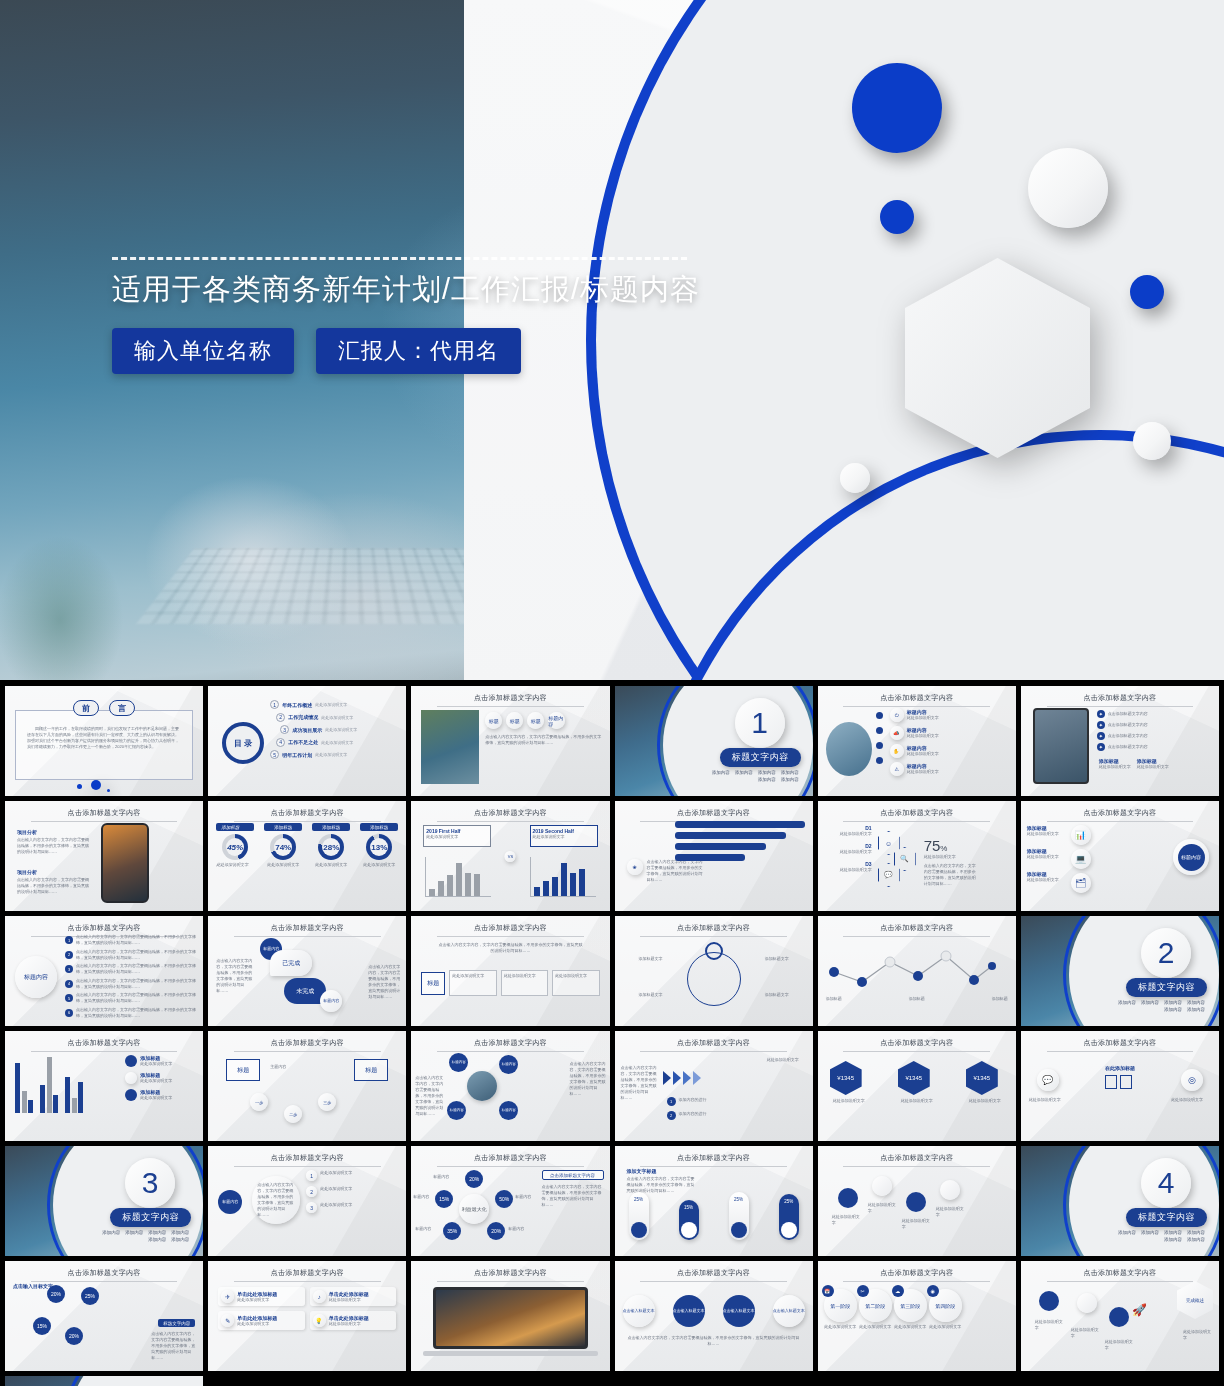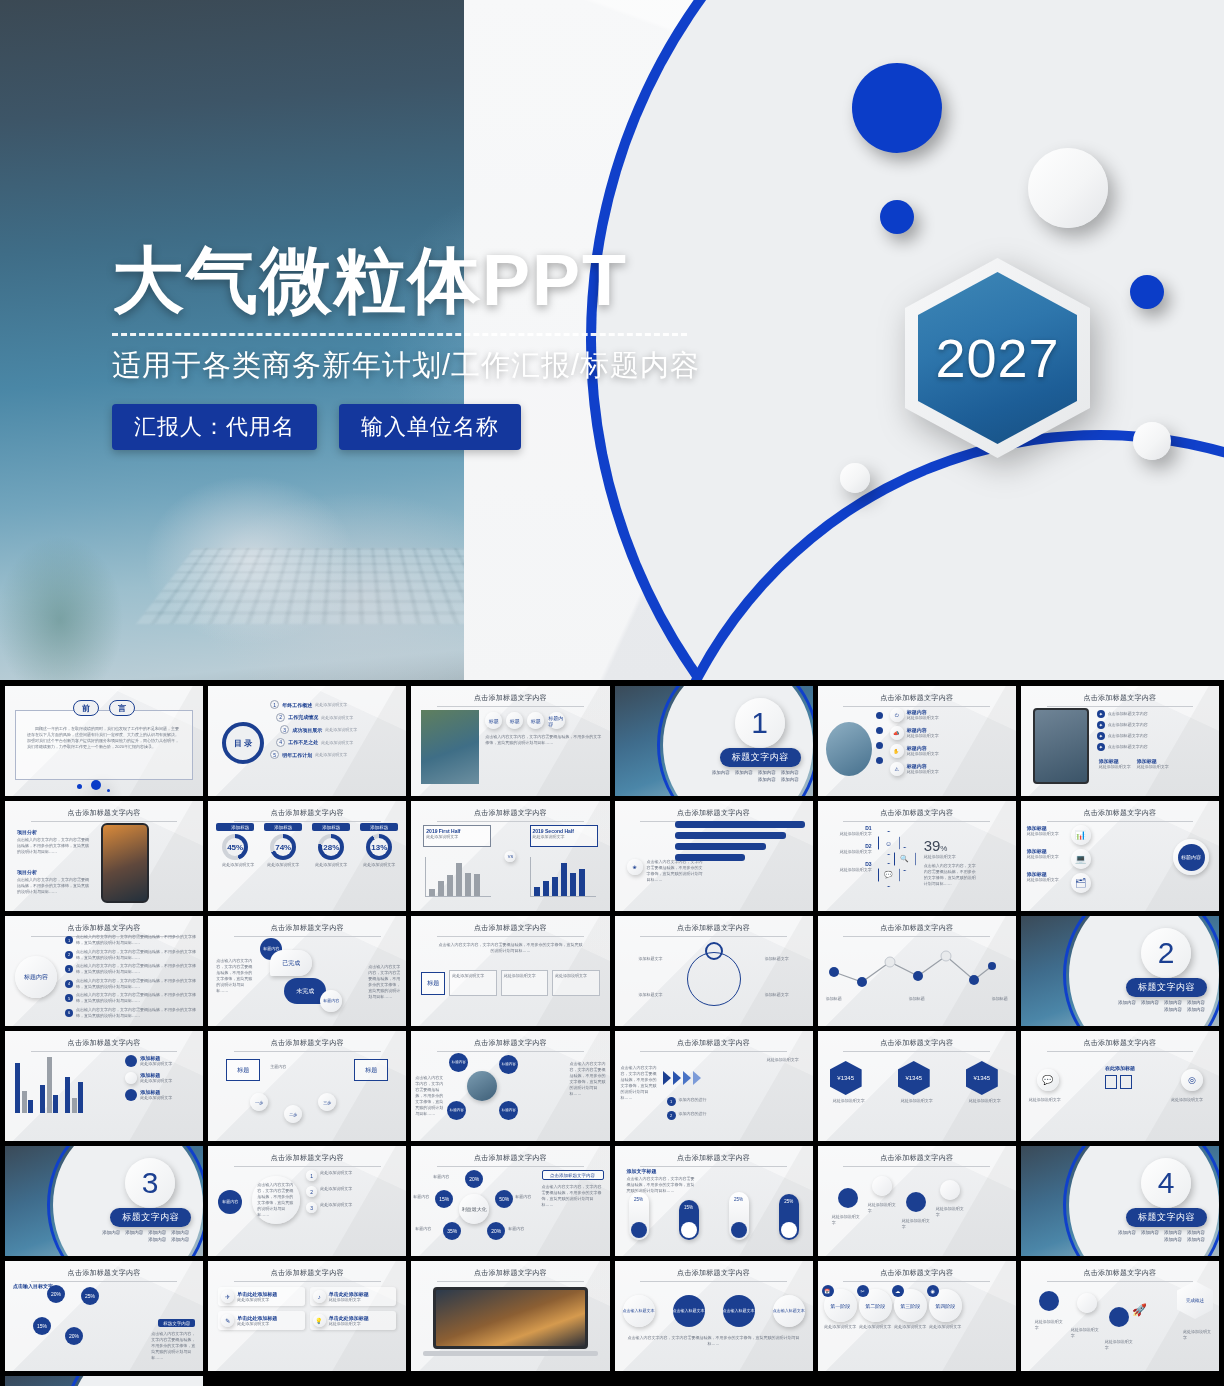--- a/index.html
+++ b/index.html
@@ -205,32 +205,28 @@
 
   <div class="dot blue" style="left:852px;top:63px;width:90px;height:90px;"></div>
   <div class="dot blue" style="left:880px;top:200px;width:34px;height:34px;"></div>
   <div class="dot blue" style="left:1130px;top:275px;width:34px;height:34px;"></div>
   <div class="dot white" style="left:1028px;top:148px;width:80px;height:80px;"></div>
   <div class="dot white" style="left:1133px;top:422px;width:38px;height:38px;"></div>
   <div class="dot white" style="left:840px;top:463px;width:30px;height:30px;"></div>
 
   <div class="hexwrap">
     <div class="hex"></div>
-    <div class="hex-in">
-      <span>2027</span>
-    </div>
   </div>
 
   <div class="title-block">
-    <div class="main-title">大气微粒体PPT</div>
     <div class="dash-rule"></div>
     <div class="sub-title">适用于各类商务新年计划/工作汇报/标题内容</div>
     <div class="pills">
+      <div class="pill">输入单位名称</div>
       <div class="pill">汇报人：代用名</div>
-      <div class="pill">输入单位名称</div>
     </div>
   </div>
 </div>
 
 <div class="grid">
 
   <div class="thumb">
     <div class="pref-box"></div>
     <div class="pref-tab">
       <div>前</div>
@@ -380,21 +376,21 @@
     <div class="mini mini-ttl" style="left:12px;top:28px;">项目分析</div>
     <div class="mini mini-txt" style="left:12px;top:36px;width:74px;">点击输入内容文字内容，文字内容需要概括精炼，不用多余的文字修饰，直简意赅的说明计划与目标……</div>
     <div class="mini mini-ttl" style="left:12px;top:68px;">项目分析</div>
     <div class="mini mini-txt" style="left:12px;top:76px;width:74px;">点击输入内容文字内容，文字内容需要概括精炼，不用多余的文字修饰，直简意赅的说明计划与目标……</div>
     <div class="mini" style="left:96px;top:22px;width:48px;height:80px;border:2px solid #26292e;border-radius:6px;background:linear-gradient(160deg,#d98a3a,#60483c 55%,#23303c);"></div>
   </div>
 
   <div class="thumb">
     <div class="t-head">点击添加标题文字内容</div>
     <div class="mini" style="left:8px;top:22px;right:8px;display:flex;justify-content:space-between;">
-      <div style="text-align:right;">
+      <div style="text-align:left;font-style:italic;">
         <div class="chip">添加标题</div>
         <div style="width:26px;height:26px;margin:3px auto 0;border-radius:50%;background:conic-gradient(#1b3f91 0 45%, #cfd3d9 45% 100%);display:flex;align-items:center;justify-content:center;">
           <div style="width:18px;height:18px;border-radius:50%;background:#f0f1f3;display:flex;align-items:center;justify-content:center;" class="ringtext">45%</div>
         </div>
         <div class="mini-txt" style="width:38px;margin-top:2px;">此处添加说明文字</div>
       </div>
       <div style="text-align:center;">
         <div class="chip">添加标题</div>
         <div style="width:26px;height:26px;margin:3px auto 0;border-radius:50%;background:conic-gradient(#1b3f91 0 68%, #cfd3d9 68% 100%);display:flex;align-items:center;justify-content:center;">
           <div style="width:18px;height:18px;border-radius:50%;background:#f0f1f3;display:flex;align-items:center;justify-content:center;" class="ringtext">74%</div>
@@ -472,21 +468,21 @@
         </div>
       <div>
           <div class="mini-ttl">D3</div>
            <div class="mini-txt">此处添加说明文字</div>
         </div>
     </div>
     <div class="mini hexmini" style="left:60px;top:30px;width:22px;height:24px;border:1.5px solid #1b3f91;display:flex;align-items:center;justify-content:center;font-size:7px;color:#1b3f91;">☺</div>
     <div class="mini hexmini" style="left:76px;top:46px;width:22px;height:24px;border:1.5px solid #1b3f91;display:flex;align-items:center;justify-content:center;font-size:7px;color:#1b3f91;">🔍</div>
     <div class="mini hexmini" style="left:60px;top:62px;width:22px;height:24px;border:1.5px solid #1b3f91;display:flex;align-items:center;justify-content:center;font-size:7px;color:#1b3f91;">💬</div>
     <div class="mini" style="left:106px;top:36px;">
-      <div style="font-size:15px;color:#3c4657;"><span>39</span><span style="font-size:8px;">%</span></div>
+      <div style="font-size:15px;color:#3c4657;"><span>75</span><span style="font-size:8px;">%</span></div>
       <div class="mini-txt" style="width:52px;">此处添加说明文字</div>
       <div class="mini-txt" style="width:52px;margin-top:3px;">点击输入内容文字内容，文字内容需要概括精炼，不用多余的文字修饰，直简意赅的说明计划与目标……</div>
     </div>
   </div>
 
   <div class="thumb">
     <div class="t-head">点击添加标题文字内容</div>
     <div class="mini" style="left:6px;top:24px;width:40px;display:flex;flex-direction:column;gap:11px;">
       <div>
           <div class="mini-ttl">添加标题</div>

